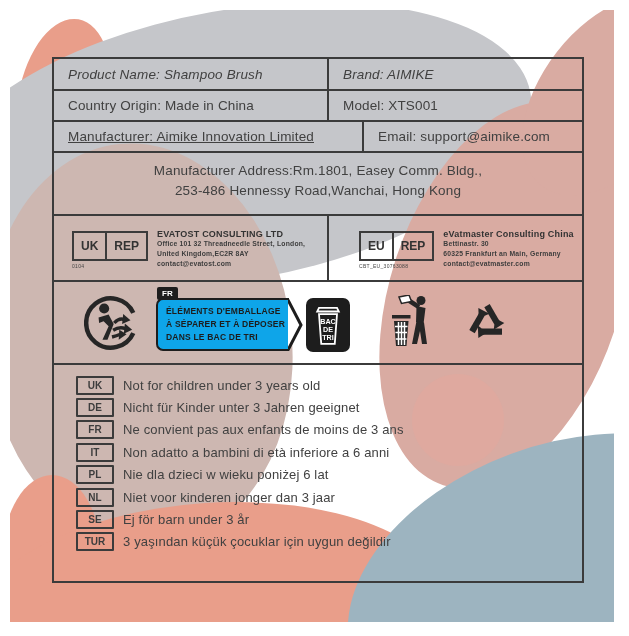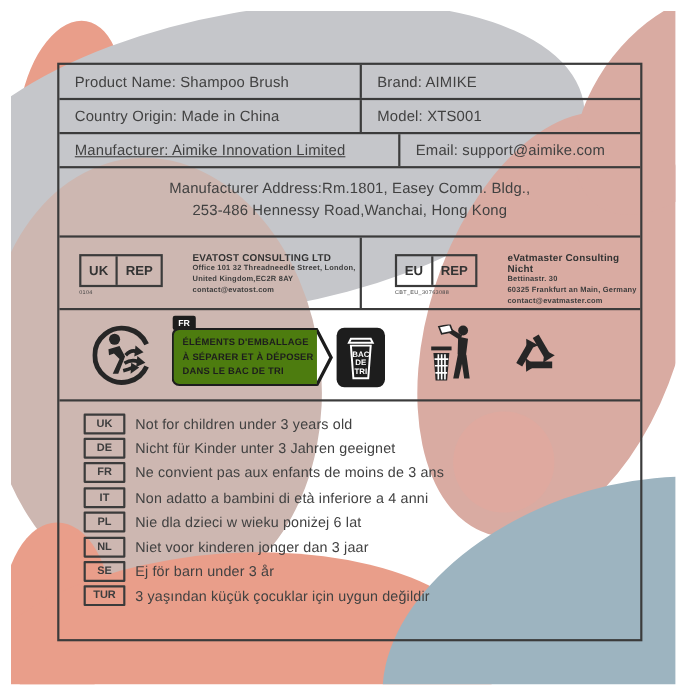--- a/index.html
+++ b/index.html
@@ -23,43 +23,43 @@
   .b-salmon-bottom{left:-40px;top:493px;width:480px;height:230px;background:var(--salmon);transform:rotate(-4deg);}
   .b-blue{left:330px;top:435px;width:440px;height:280px;background:var(--blue);transform:rotate(-20deg);}
   
   .label-table{position:absolute;left:52px;top:57px;width:528px;border:2px solid var(--border);z-index:2;}
   .t-row{display:flex;border-bottom:2px solid var(--border);box-sizing:border-box;}
   .t-row:last-child{border-bottom:none;}
   .cell{display:flex;align-items:center;padding-left:14px;box-sizing:border-box;
     font-size:13.5px;letter-spacing:.15px;color:var(--text);}
   .cl{border-right:2px solid var(--border);}
   .w275{width:275px;} .w310{width:310px;text-decoration:underline;} .grow{flex:1;}
-  .h34{height:32px;} .h33{height:31px;}
+  .h34{height:32px;font-style:italic;} .h33{height:31px;}
   .addr{height:53px;display:block;padding:8px 14px 0 14px;font-size:13.5px;line-height:1.45;letter-spacing:.15px;text-align:center;}
   
   .h-rep{height:66px;}
   .rep{display:flex;padding:15px 0 0 18px;box-sizing:border-box;align-items:flex-start;}
   .rep-eu{padding-left:30px;}
   .rep-boxwrap{display:flex;flex-direction:column;}
   .rep-box{display:flex;border:2px solid var(--border);height:30px;box-sizing:border-box;background:transparent;}
   .rep-box span{display:flex;align-items:center;justify-content:center;font-weight:700;
     font-size:12px;color:#333;padding:0 7px;}
   .rep-box span:first-child{border-right:2px solid var(--border);}
   .rep-reg{font-size:5px;color:#444;margin-top:2px;letter-spacing:.3px;}
-  .rep-text{margin-left:27px;margin-top:-2px;}
+  .rep-text{margin-left:9px;margin-top:-2px;}
   .rep-name{font-weight:700;font-size:9px;color:#333;letter-spacing:.2px;}
   .rep-line{font-weight:700;font-size:6.8px;color:#3d3d3d;line-height:1.5;letter-spacing:.2px;}
   
   .h-icons{height:83px;align-items:center;}
   .icons-flex{display:flex;align-items:center;width:100%;}
   .triman{margin-left:30px;color:var(--icon);}
   .fr-label{position:relative;display:flex;align-items:center;margin-left:16px;margin-top:4px;}
   .fr-tag{position:absolute;top:-10px;left:1px;background:#1d1d1d;color:#fff;font-weight:700;
     font-size:8px;padding:2px 5px;border-radius:2px;z-index:3;}
-  .fr-box{background:#4d7c0f;border:2.5px solid #1d1d1d;border-right:none;border-radius:7px 0 0 7px;
+  .fr-box{background:#0ea5e9;border:2.5px solid #1d1d1d;border-right:none;border-radius:7px 0 0 7px;
     padding:5px 4px 5px 8px;font-weight:700;font-size:8.5px;line-height:1.55;color:#1d1d1d;letter-spacing:.2px;}
   .fr-point{margin-left:-1px;flex:none;}
   .bin-box{width:44px;height:54px;background:#1d1d1d;border-radius:7px;margin-left:3px;
     display:flex;align-items:center;justify-content:center;}
   .tidyman{margin-left:36px;color:var(--icon);}
   .recycle{margin-left:26px;color:var(--icon);}
   
   .h-warn{display:block;height:216px;padding-top:9px;box-sizing:border-box;}
   .warn-row{display:flex;align-items:center;height:22.4px;padding-left:22px;}
   .warn-code{width:38px;height:19px;border:2px solid var(--border);box-sizing:border-box;border-radius:1px;
@@ -125,21 +125,21 @@
       </div>
       <div class="grow rep rep-eu">
         <div class="rep-boxwrap">
           <div class="rep-box">
             <span>EU</span>
             <span>REP</span>
           </div>
           <div class="rep-reg">CBT_EU_30763088</div>
         </div>
         <div class="rep-text">
-          <div class="rep-name">eVatmaster Consulting Nicht</div>
+          <div class="rep-name">eVatmaster Consulting China</div>
           <div class="rep-line">Bettinastr. 30</div>
           <div class="rep-line">60325 Frankfurt an Main, Germany</div>
           <div class="rep-line">contact@evatmaster.com</div>
         </div>
       </div>
     </div>
 
     <div class="t-row h-icons">
       <div class="icons-flex">
 
@@ -214,21 +214,21 @@
       <div class="warn-row">
         <div class="warn-code">DE</div>
         <div class="warn-text">Nicht für Kinder unter 3 Jahren geeignet</div>
       </div>
       <div class="warn-row">
         <div class="warn-code">FR</div>
         <div class="warn-text">Ne convient pas aux enfants de moins de 3 ans</div>
       </div>
       <div class="warn-row">
         <div class="warn-code">IT</div>
-        <div class="warn-text">Non adatto a bambini di età inferiore a 4 anni</div>
+        <div class="warn-text">Non adatto a bambini di età inferiore a 6 anni</div>
       </div>
       <div class="warn-row">
         <div class="warn-code">PL</div>
         <div class="warn-text">Nie dla dzieci w wieku poniżej 6 lat</div>
       </div>
       <div class="warn-row">
         <div class="warn-code">NL</div>
         <div class="warn-text">Niet voor kinderen jonger dan 3 jaar</div>
       </div>
       <div class="warn-row">

